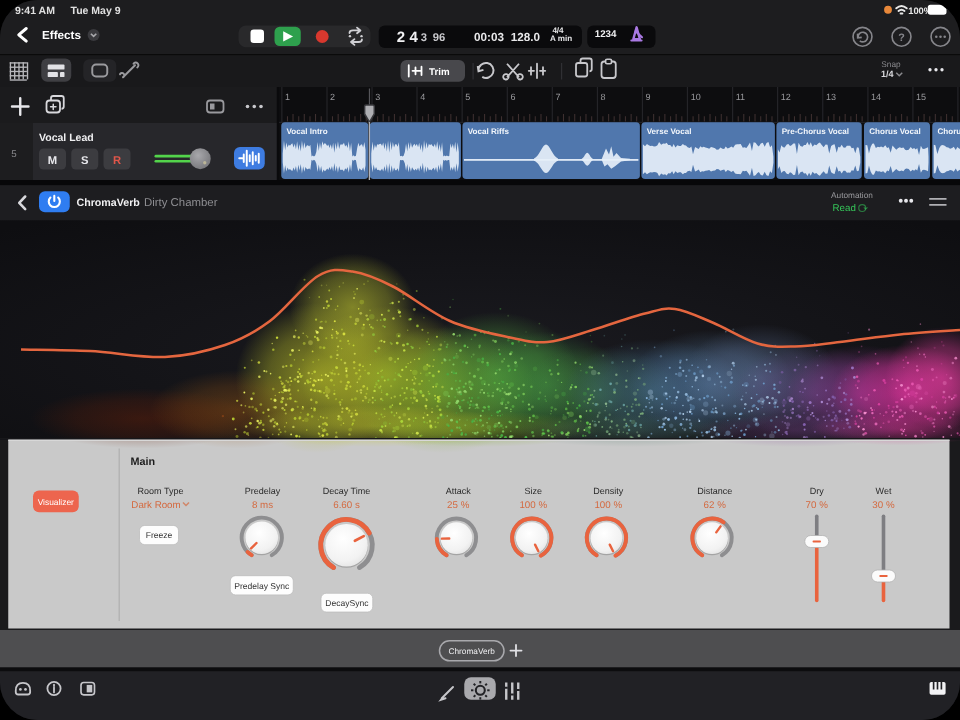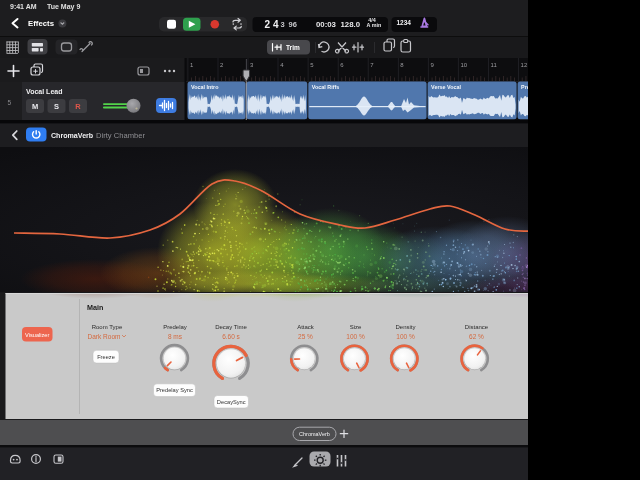--- a/index.html
+++ b/index.html
@@ -1,14 +1,14 @@
 <!DOCTYPE html>
 <html><head><meta charset="utf-8"><style>
 html,body{margin:0;padding:0;background:#000;}
-#app{position:relative;width:528px;height:480px;overflow:hidden;font-family:"Liberation Sans",sans-serif;}
+#app{position:relative;width:640px;height:480px;overflow:hidden;font-family:"Liberation Sans",sans-serif;border-radius:25px;}
 </style></head><body>
 <div id="app"><svg width="640" height="480" viewBox="0 0 640 480">
 <rect width="640" height="480" fill="#141416"></rect>
       <rect x="0" y="0" width="640" height="36" fill="#1d1d1f"></rect>
       <rect x="0" y="36" width="640" height="22" fill="#19191b"></rect>
       <rect x="0" y="36" width="640" height="0.8" fill="#0a0a0a"></rect>
       <rect x="0" y="58" width="640" height="24" fill="#1b1b1d"></rect>
       <rect x="186" y="58" width="454" height="24" fill="#0d0d0f"></rect>
       <rect x="0" y="82" width="186" height="38" fill="#1d1d1f"></rect>
       <rect x="22" y="82" width="164" height="38" fill="#27272b"></rect>

